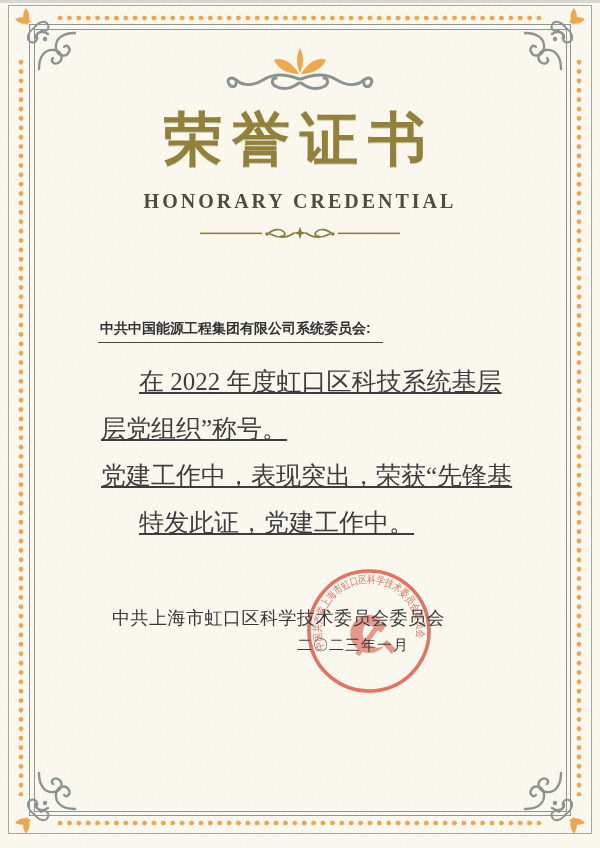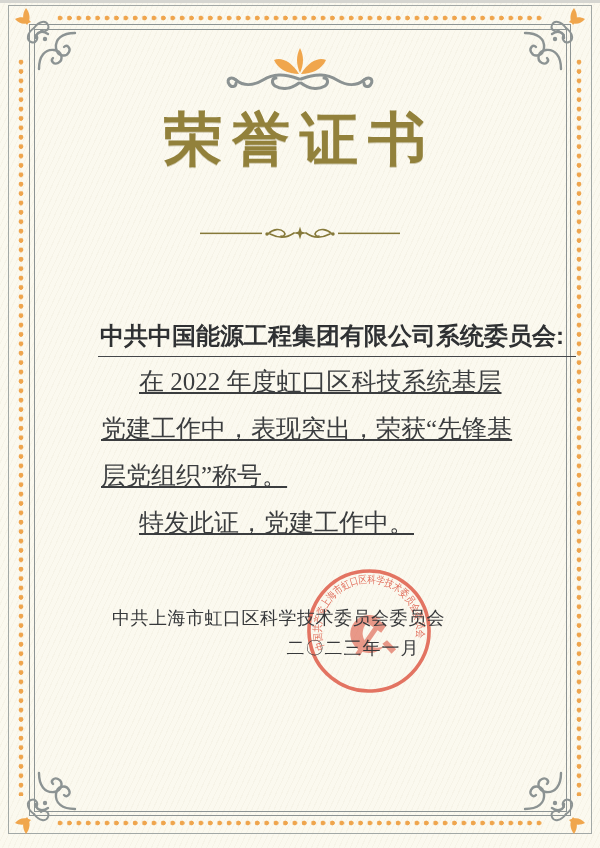--- a/index.html
+++ b/index.html
@@ -33,40 +33,40 @@
     font-family:"Liberation Sans","DejaVu Sans",sans-serif;
   }
   .subtitle{
     position:absolute;top:190px;left:0;right:0;text-align:center;
     font-family:"Liberation Serif","DejaVu Serif",serif;
     font-size:20px;font-weight:600;letter-spacing:3px;color:#4d4e3a;
   }
   .divider{position:absolute;top:224px;left:200px;width:200px;height:20px;}
   .addressee{
     position:absolute;top:320px;left:98px;
-    font-size:24px;font-weight:700;color:#2f3133;white-space:nowrap;
+    font-size:14px;font-weight:700;color:#2f3133;white-space:nowrap;
   }
   .addressee .u{display:inline-block;border-bottom:1.6px solid #45474a;padding:0 12px 4px 2px;}
   .body-text{
     position:absolute;top:358px;left:101px;width:440px;
     font-family:"Liberation Serif","DejaVu Serif",serif;
     font-size:25px;line-height:47px;color:#3b3d3f;text-decoration:underline;
   }
   .body-line{white-space:nowrap;}
   .body-line.indent{padding-left:38px;}
   .seal{position:absolute;top:561px;left:299px;width:140px;height:140px;transform:rotate(-6deg);z-index:2;}
   .issuer{
     position:absolute;top:606px;left:112px;right:0;text-align:left;z-index:3;
     font-family:"Liberation Serif","DejaVu Serif",serif;
     font-size:18px;letter-spacing:0.5px;color:#37393b;white-space:nowrap;
   }
   .issue-date{
     position:absolute;top:636px;left:106px;right:0;text-align:center;z-index:3;
     font-family:"Liberation Serif","DejaVu Serif",serif;
-    font-size:18px;letter-spacing:1px;color:#37393b;white-space:nowrap;
+    font-size:15px;letter-spacing:1px;color:#37393b;white-space:nowrap;
   }
 </style>
 </head>
 <body>
 
 <div class="page">
 
   <div class="photo-edge-top"></div>
   <div class="frame-outer"></div>
   <div class="dots-h dots-top"></div>
@@ -151,20 +151,21 @@
       <path d="M 74,33 C 58,27 48,28 38,34 C 28,40 18,40 11,34"></path>
       <path d="M 11,34 C 6,30 1,33 4,38 C 6,42 11,41 11,37"></path>
       <path d="M 74,37 C 66,43 57,44 50,40 C 46,37 47,32 51,32"></path>
       <path d="M 76,33 C 92,27 102,28 112,34 C 122,40 132,40 139,34"></path>
       <path d="M 139,34 C 144,30 149,33 146,38 C 144,42 139,41 139,37"></path>
       <path d="M 76,37 C 84,43 93,44 100,40 C 104,37 103,32 99,32"></path>
     </g>
   </svg>
 
   <h1 class="title">荣誉证书</h1>
+  <div class="subtitle">HONORARY CREDENTIAL</div>
 
   <svg class="divider" viewBox="0 0 200 20">
     <g fill="#867939" stroke="none">
       <rect x="0" y="8.6" width="62" height="1.5"></rect>
       <rect x="138" y="8.6" width="62" height="1.5"></rect>
       <path d="M 100,2.5 L 102,9 L 100,15.5 L 98,9 Z"></path>
       <path d="M 93,9 L 100,7.2 L 107,9 L 100,10.8 Z"></path>
     </g>
     <g stroke="#867939" fill="none" stroke-width="1.6" stroke-linecap="round">
       <path d="M 68,10 C 73,5 80,4 84,8 C 86,10 84,13 81,12"></path>
@@ -173,22 +174,22 @@
       <path d="M 130,10 C 122,14 113,14 106,9"></path>
     </g>
     <circle cx="67" cy="10" r="1.7" fill="#867939"></circle>
     <circle cx="133" cy="10" r="1.7" fill="#867939"></circle>
   </svg>
 
   <div class="addressee"><span class="u">中共中国能源工程集团有限公司系统委员会:</span></div>
 
   <div class="body-text">
     <div class="body-line indent">在 2022 年度虹口区科技系统基层</div>
+    <div class="body-line">层党组织”称号。</div>
     <div class="body-line">党建工作中，表现突出，荣获“先锋基</div>
-    <div class="body-line">层党组织”称号。</div>
     <div class="body-line indent">特发此证，党建工作中。</div>
   </div>
 
   <svg class="seal" viewBox="0 0 140 140">
     <circle cx="70" cy="70" r="60" fill="none" stroke="#dd5743" stroke-width="3.6" opacity="0.82"></circle>
     <defs>
       <path id="sealArc" d="M 23.9 83.2 A 48 48 0 1 1 116.1 83.2" fill="none"></path>
     </defs>
     <text font-size="10.5" fill="#dd5743" opacity="0.88" font-family="Liberation Sans, DejaVu Sans, sans-serif">
       <textPath href="#sealArc" startOffset="0" textLength="176" lengthAdjust="spacingAndGlyphs">中国共产党上海市虹口区科学技术委员会委员会</textPath>

